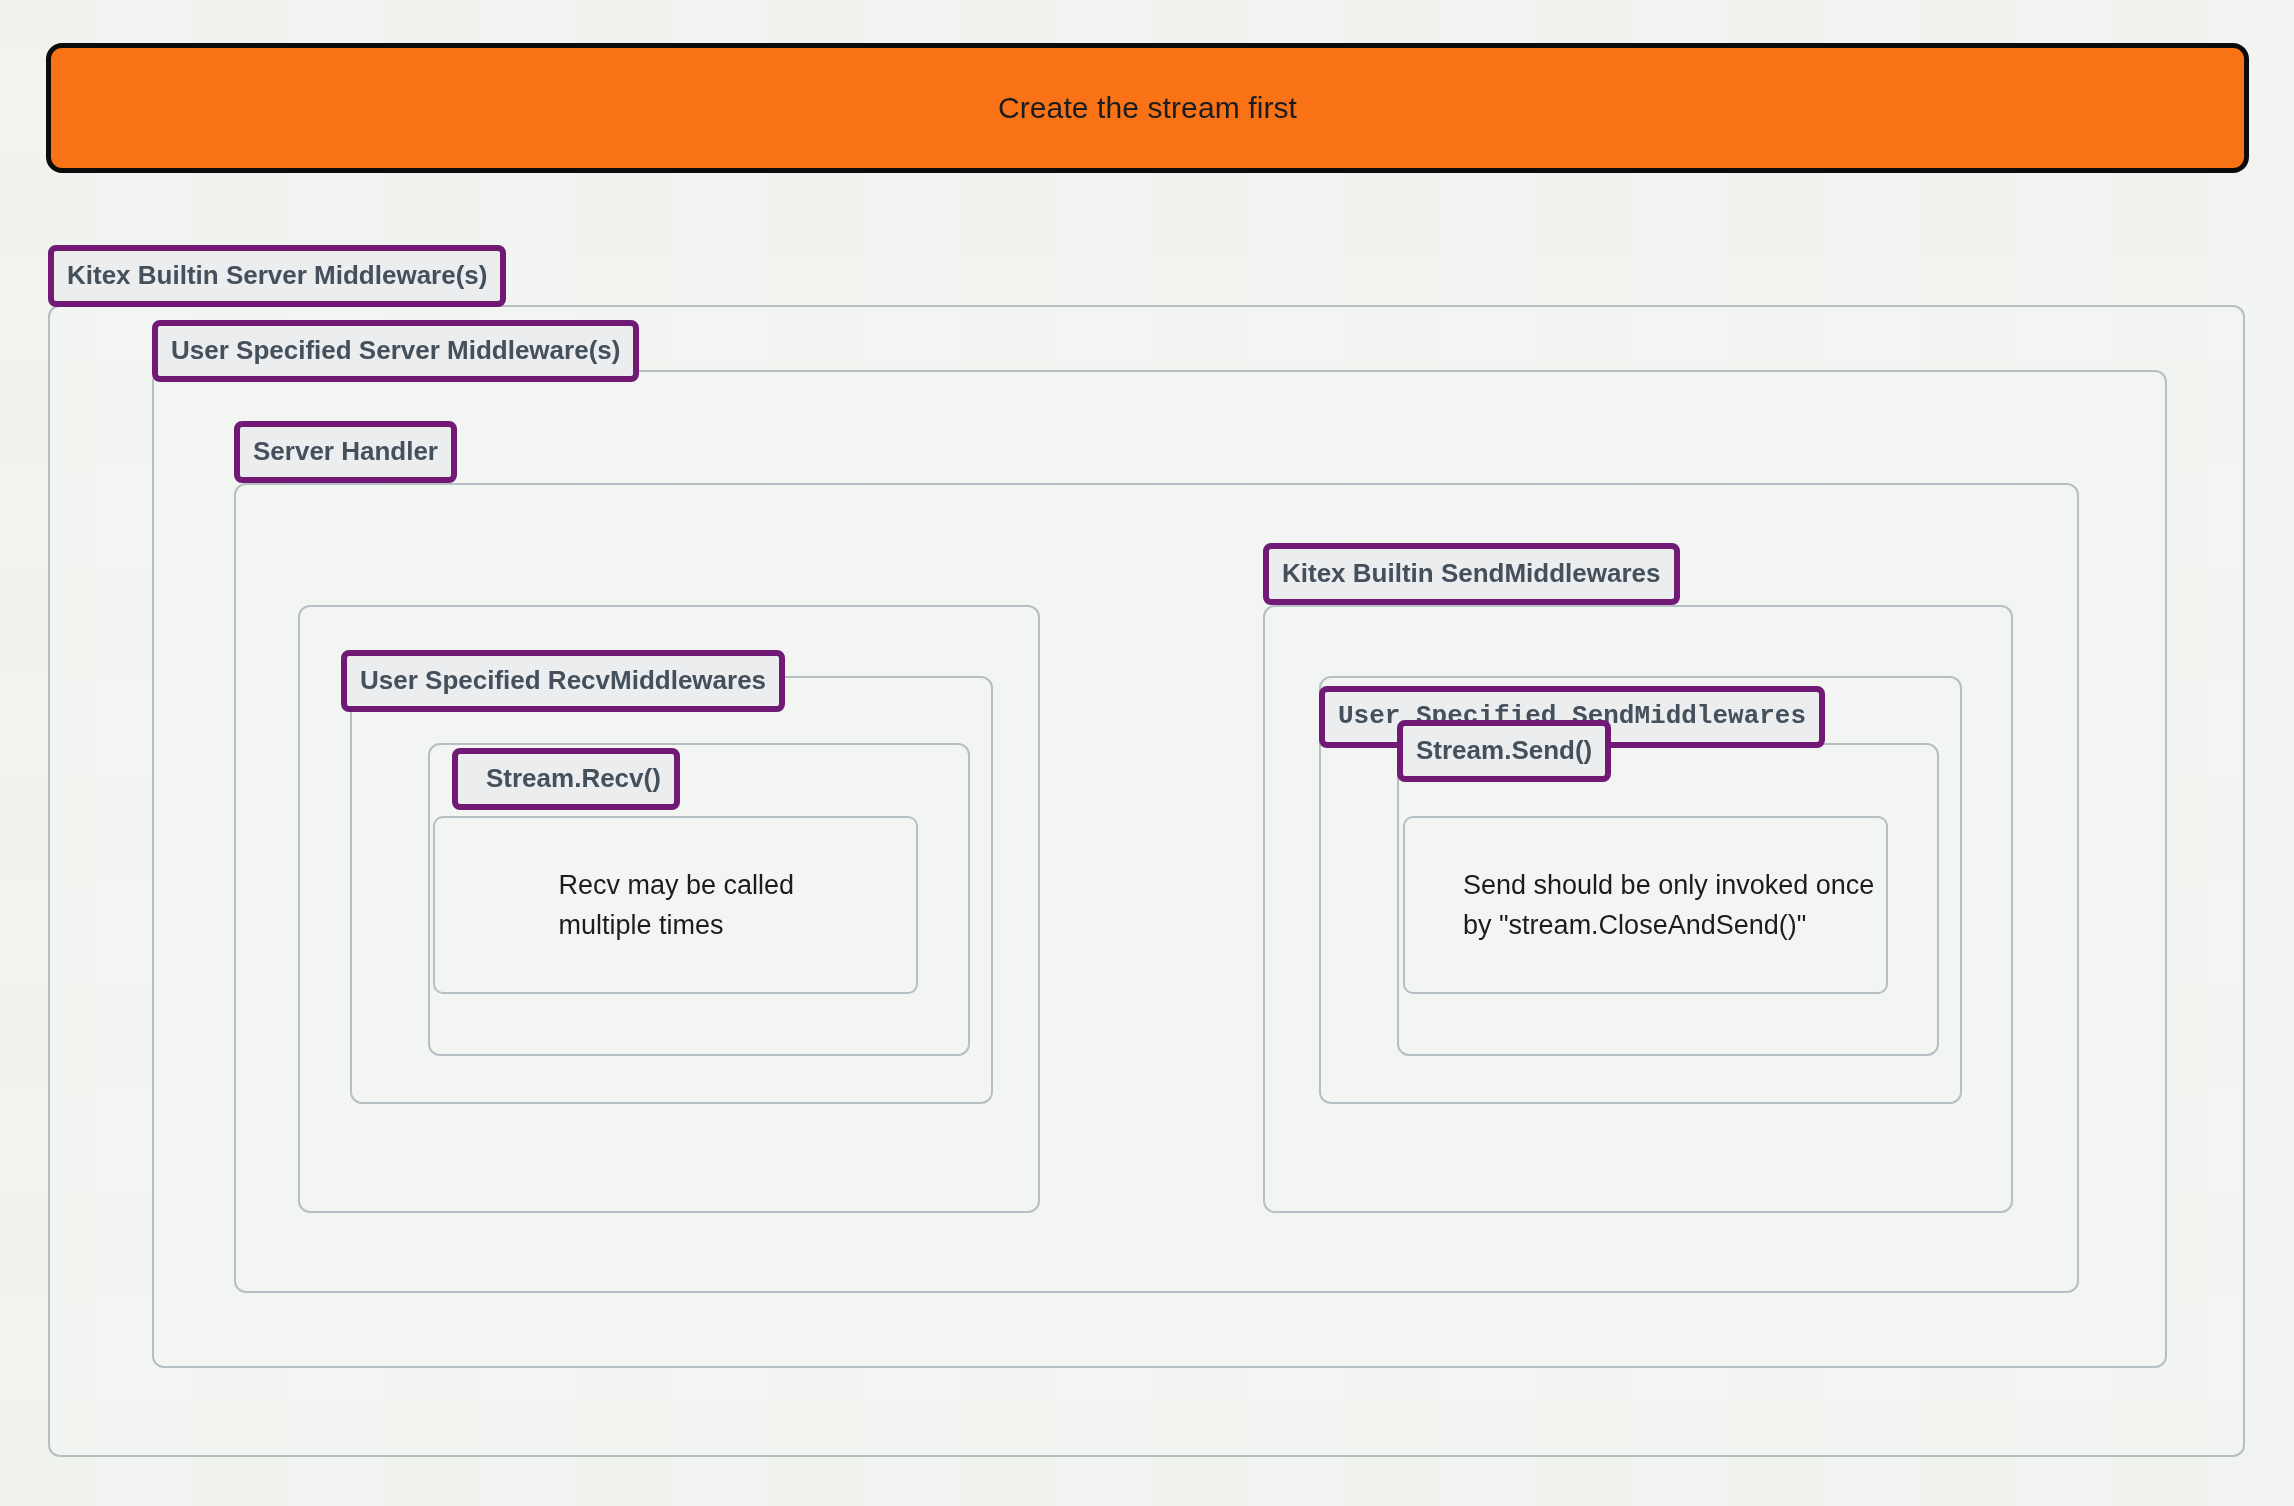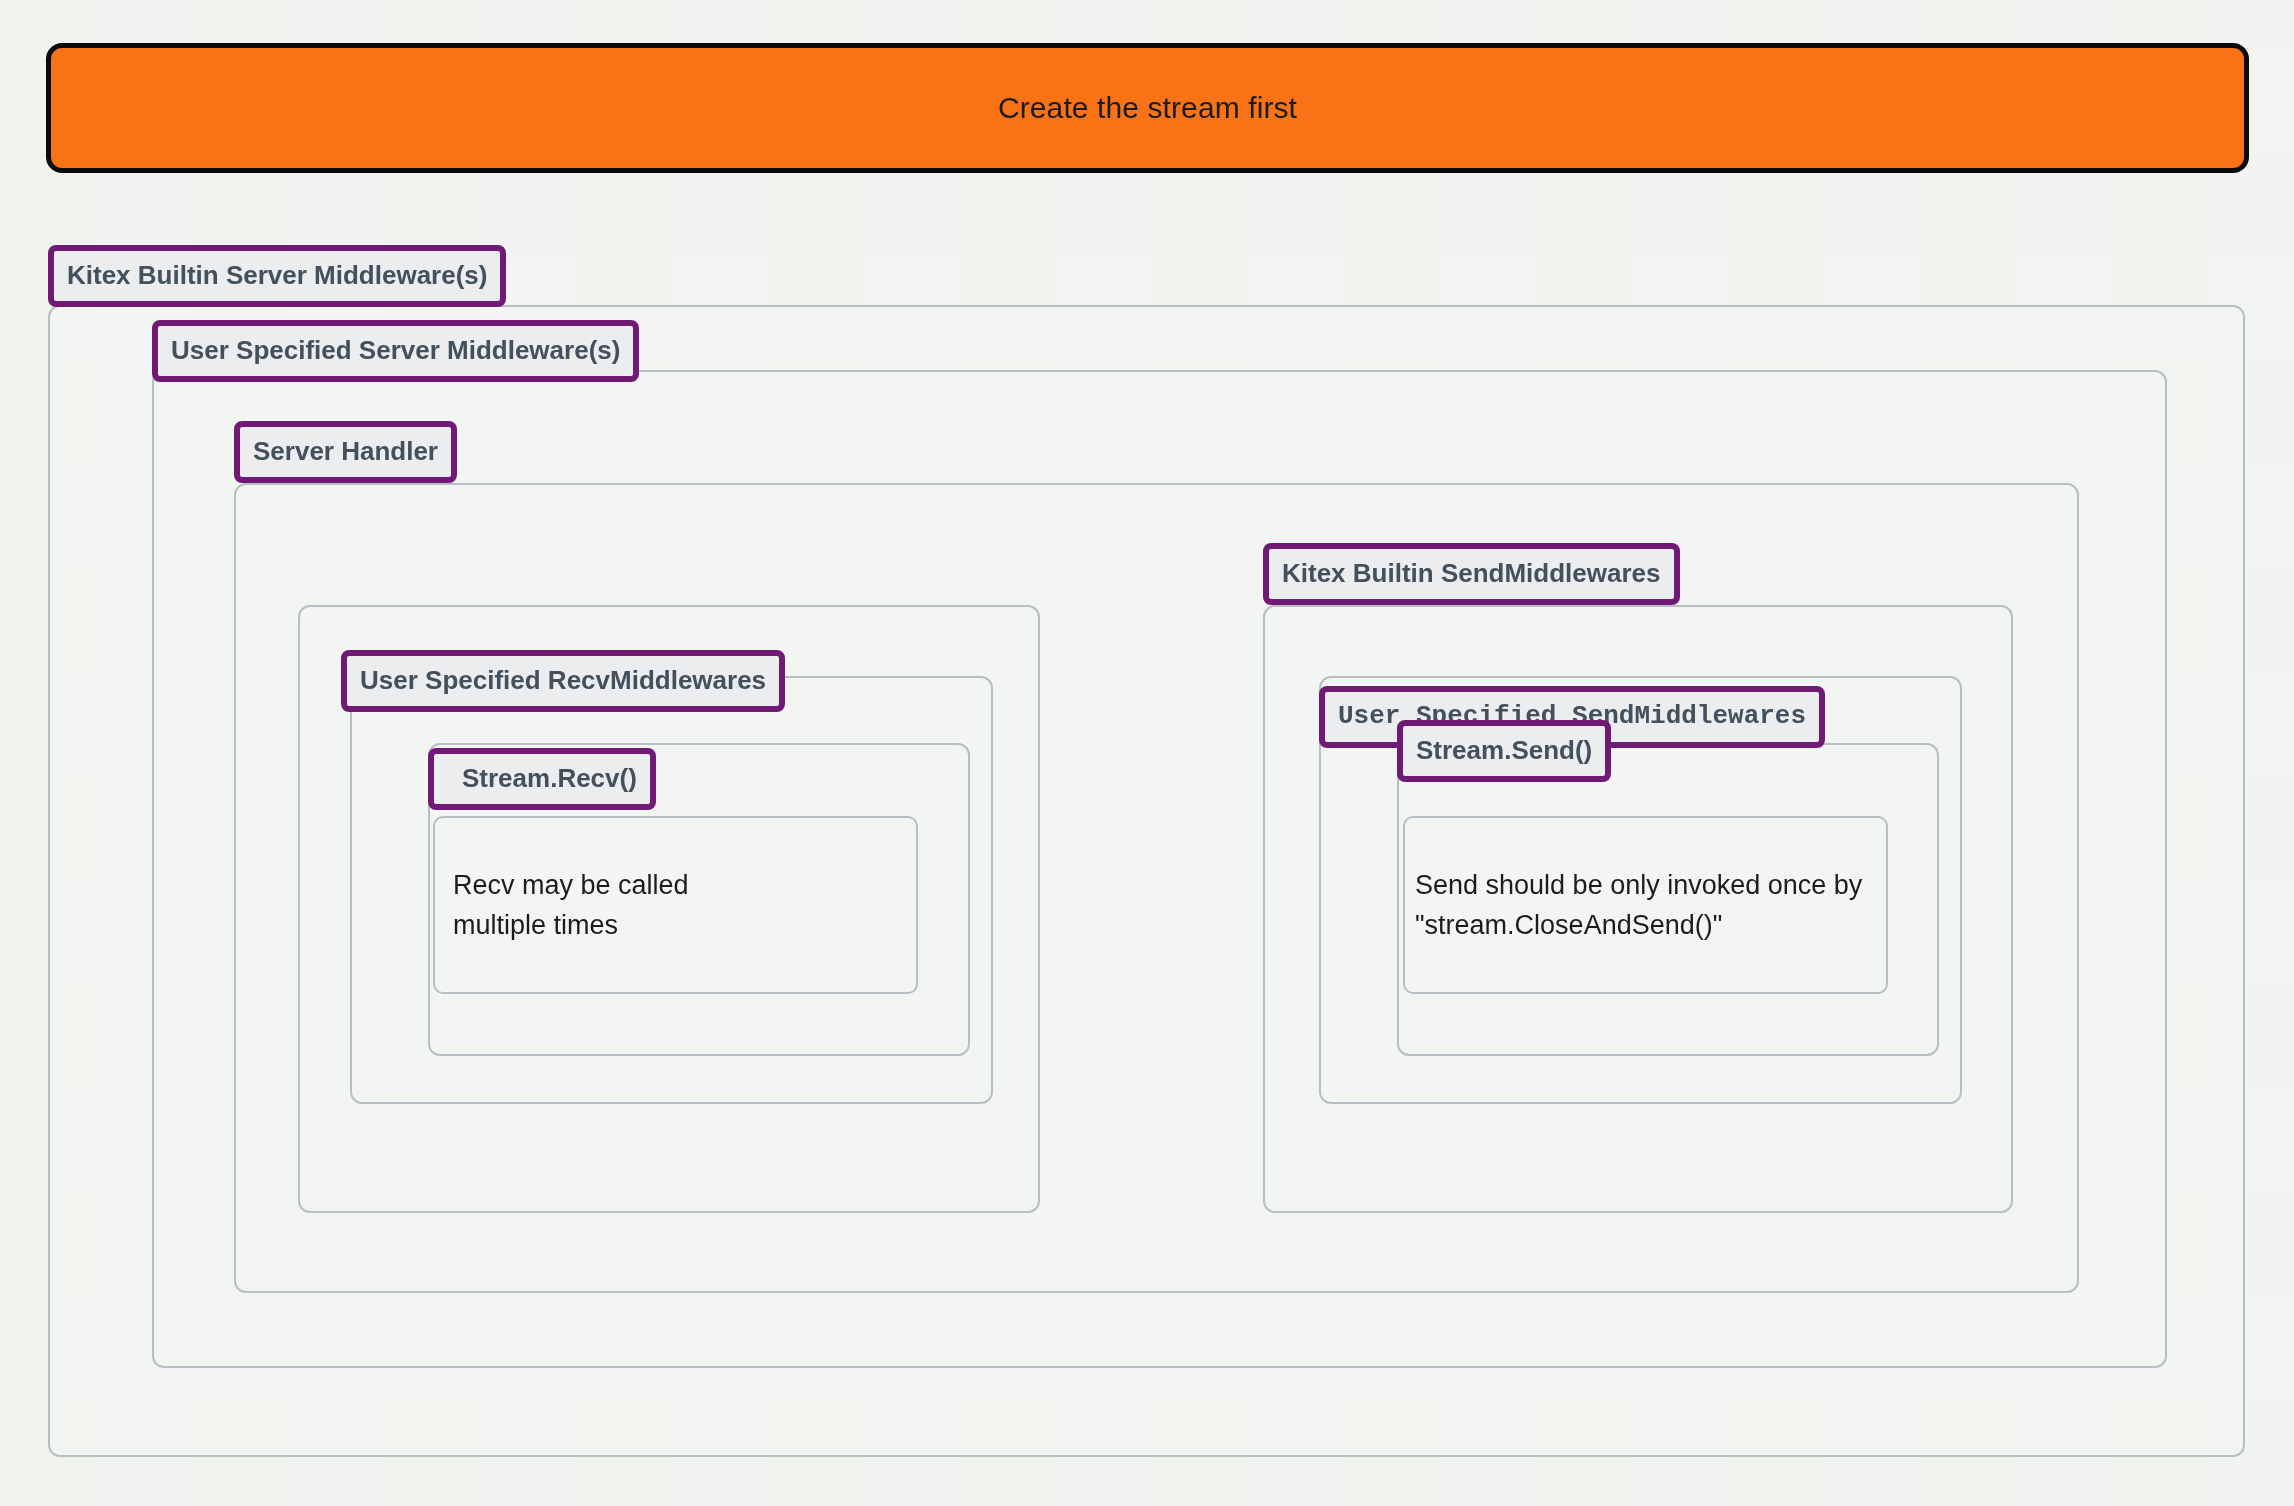--- a/index.html
+++ b/index.html
@@ -83,20 +83,22 @@
 
   
   .leaf {
     position: absolute;
     box-sizing: border-box;
     border: 2px solid #b6bfc4;
     border-radius: 10px;
     background: rgba(243,245,243,0.5);
     display: flex;
     align-items: center;
+    justify-content: center;
+    padding-left: 48px;
   }
   .leaf .leaf-text {
     font-size: 27px;
     color: #1b1c20;
     line-height: 1.5;
     font-weight: 400;
     text-align: left;
   }
 
   
@@ -109,21 +111,21 @@
   #sg-server-handler    { left: 234px;  top: 483px;  width: 1845px; height: 810px; }
   #pill-server-handler  { left: 234px;  top: 421px;  }
 
   #sg-kitex-recv        { left: 298px;  top: 605px;  width: 742px;  height: 608px; }
   #pill-kitex-recv      { left: 298px;  top: 543px;  }
 
   #sg-user-recv         { left: 350px;  top: 676px;  width: 643px;  height: 428px; }
   #pill-user-recv       { left: 341px;  top: 650px;  }
 
   #sg-stream-recv       { left: 428px;  top: 743px;  width: 542px;  height: 313px; }
-  #pill-stream-recv     { left: 428px;  top: 748px; padding-left: 28px;  }
+  #pill-stream-recv     { left: 452px;  top: 748px; padding-left: 28px;  }
 
   #leaf-recv            { left: 433px;  top: 816px;  width: 485px;  height: 178px; }
 
   #sg-kitex-send        { left: 1263px; top: 605px;  width: 750px;  height: 608px; }
   #pill-kitex-send      { left: 1263px; top: 543px;  }
 
   #sg-user-send         { left: 1319px; top: 676px;  width: 643px;  height: 428px; }
   #pill-user-send       { left: 1319px; top: 686px; font-family: Liberation Mono, monospace;  }
 
   #sg-stream-send       { left: 1397px; top: 743px;  width: 542px;  height: 313px; }

